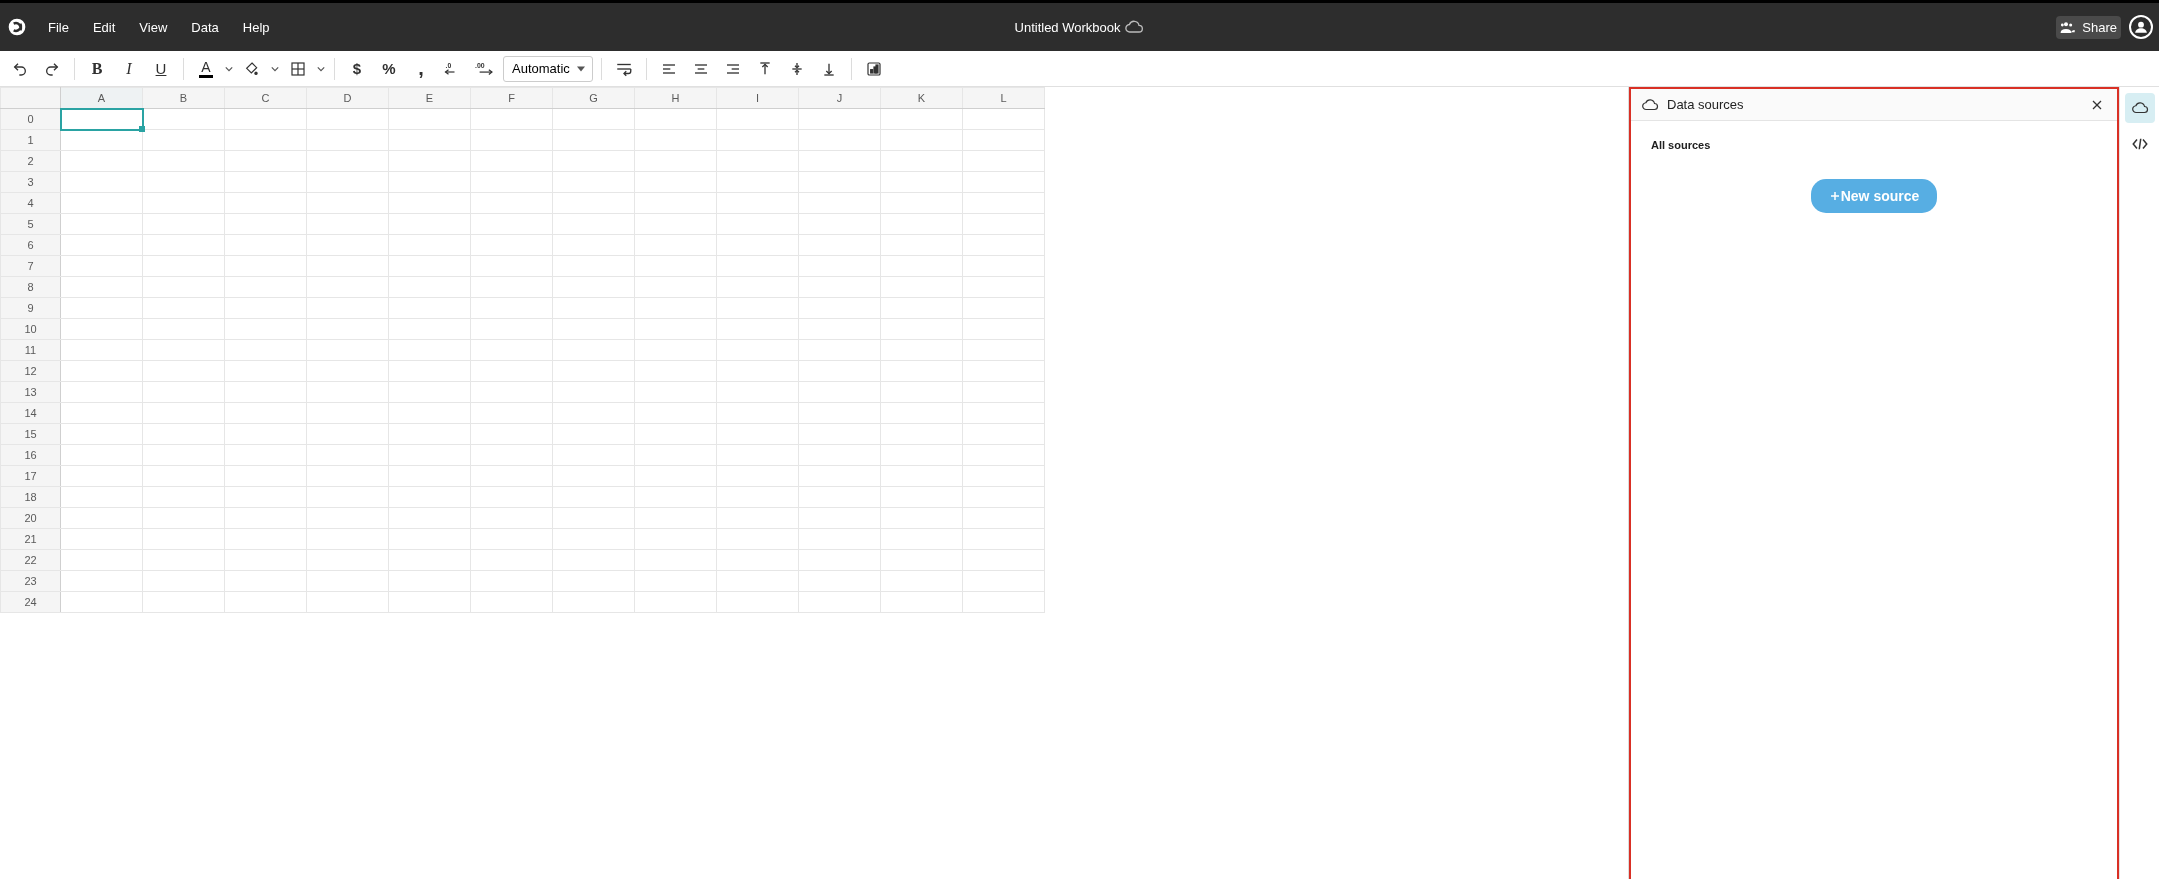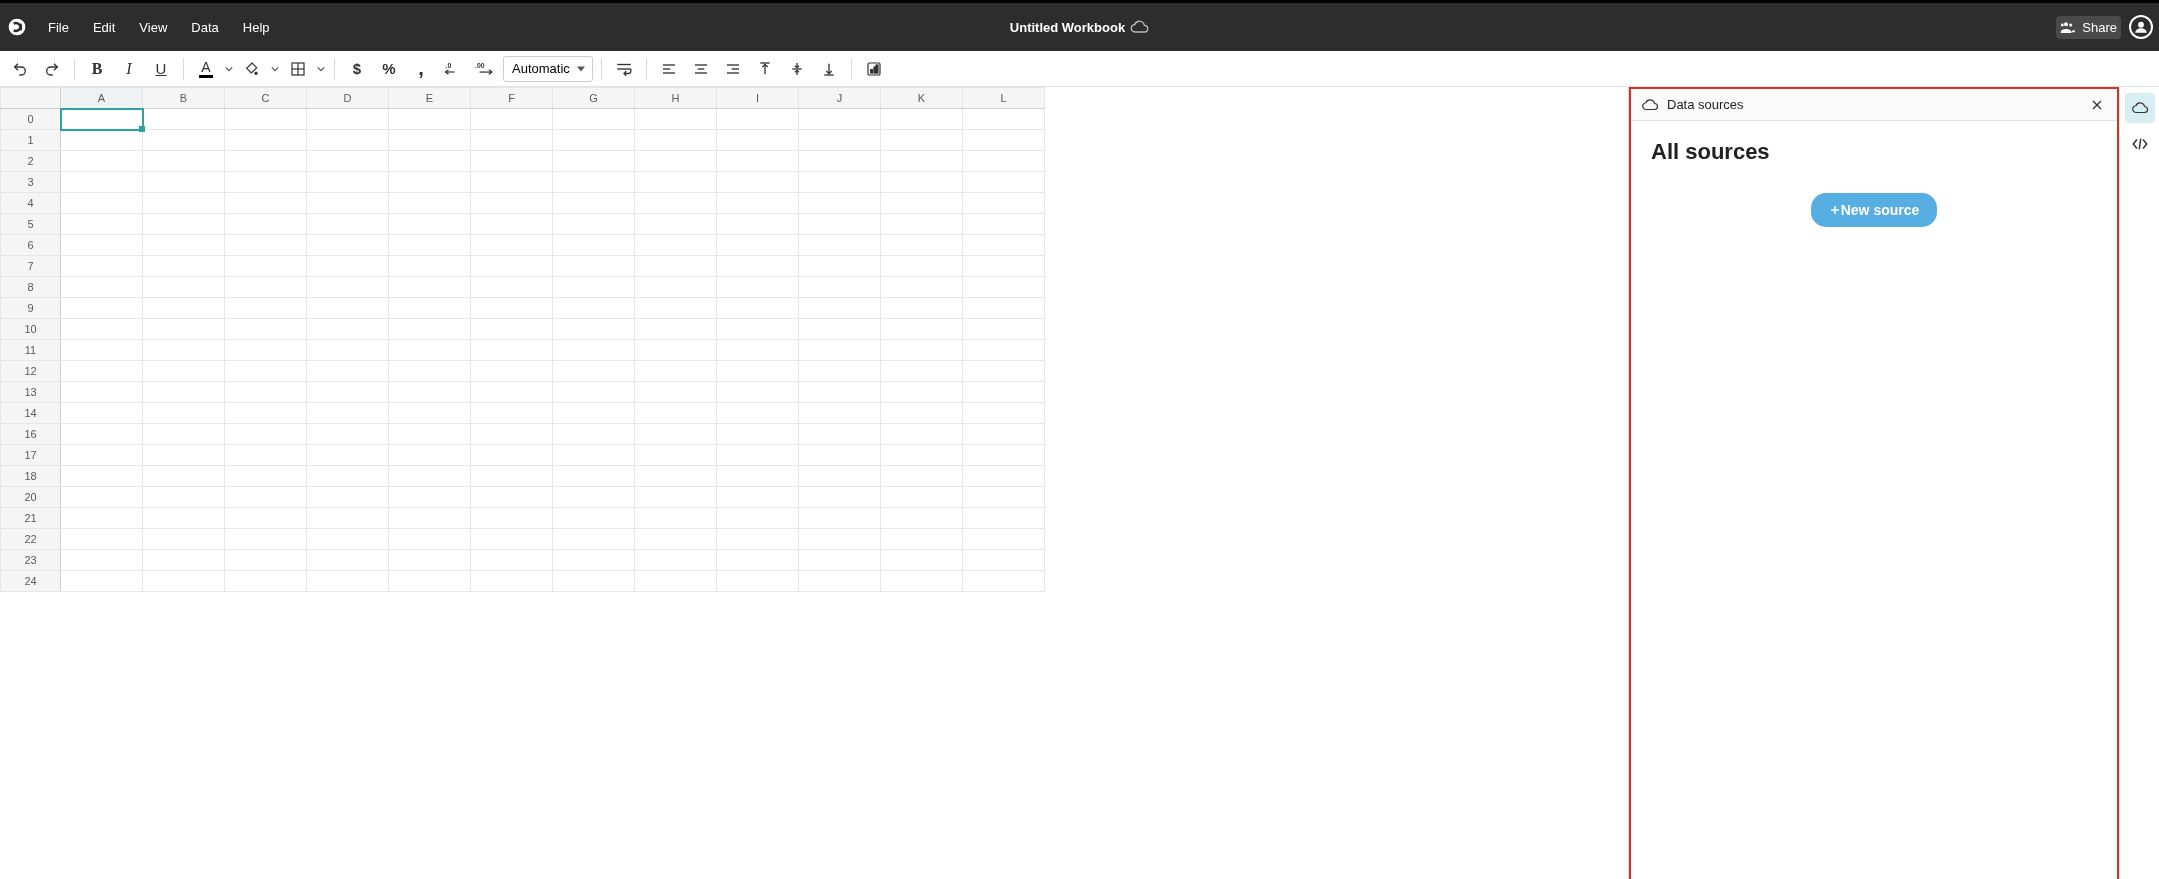--- a/index.html
+++ b/index.html
@@ -12,21 +12,21 @@
     color:#fff;
     height:48px;
     display:flex;
     align-items:center;
     padding:0 6px;
     gap:4px;
     position:relative;
   }
   .menubar .logo { width:22px; height:22px; display:flex; align-items:center; justify-content:center; margin-right:6px;}
   .menubar .menu-item { padding:4px 10px; font-size:13px; cursor:pointer; border-radius:3px;}
-  .menubar .center { position:absolute; left:50%; transform:translateX(-50%); display:flex; align-items:center; gap:4px; font-weight:bold;}
+  .menubar .center { position:absolute; left:50%; transform:translateX(-50%); display:flex; align-items:center; gap:4px; font-weight:normal;}
   .menubar .right { margin-left:auto; display:flex; align-items:center; gap:8px;}
   .share-btn{
     background:#4a4a4a; color:#fff; border-radius:4px; padding:4px 4px;
     display:flex; align-items:center; gap:6px; font-size:13px; cursor:pointer;
   }
   .avatar-circle{ width:24px;height:24px;border:2px solid #fff;border-radius:50%;display:flex;align-items:center;justify-content:center;}
   
   .toolbar{
     height:36px; border-bottom:1px solid #e0e0e0; display:flex; align-items:center;
     padding:0 6px; gap:4px; background:#fff;
@@ -78,21 +78,21 @@
     width:490px; display:flex; flex-direction:column;
     border:2.5px solid #d93025; border-bottom-width:2.5px;
   }
   .panel-head{
     height:32px; border-bottom:1px solid #e4e4e4; background:#fafafa;
     display:flex; align-items:center; padding:0 10px; gap:8px;
   }
   .panel-head .title{ font-size:13px; color:#222;}
   .panel-head .close{ margin-left:auto; cursor:pointer; width:20px;height:20px;display:flex;align-items:center;justify-content:center;}
   .panel-body{ padding:18px 20px; flex:1; overflow:auto; text-align:center;}
-  .panel-body h3{ font-size:22px; font-weight:700; text-align:left; margin-bottom:28px;}
+  .panel-body h3{ font-size:11px; font-weight:700; text-align:left; margin-bottom:28px;}
   .new-source-btn{
     display:inline-flex; align-items:center; 
     background:#57aee3; color:#fff; font-weight:600; font-size:14px;
     padding:9px 18px; border-radius:15px; cursor:pointer;
   }
   
   .rail{
     width:40px; border-left:1px solid #e4e4e4; display:flex; flex-direction:column; align-items:center;
     padding-top:6px; gap:6px; background:#fff;
   }
@@ -513,20 +513,35 @@
             <td></td>
             <td></td>
             <td></td>
             <td></td>
             <td></td>
             <td></td>
             <td></td>
           </tr>
           <tr>
             <th class="rowhead">14</th>
+            <td></td>
+            <td></td>
+            <td></td>
+            <td></td>
+            <td></td>
+            <td></td>
+            <td></td>
+            <td></td>
+            <td></td>
+            <td></td>
+            <td></td>
+            <td></td>
+          </tr>
+          <tr>
+            <th class="rowhead">15</th>
             <td></td>
             <td></td>
             <td></td>
             <td></td>
             <td></td>
             <td></td>
             <td></td>
             <td></td>
             <td></td>
             <td></td>

